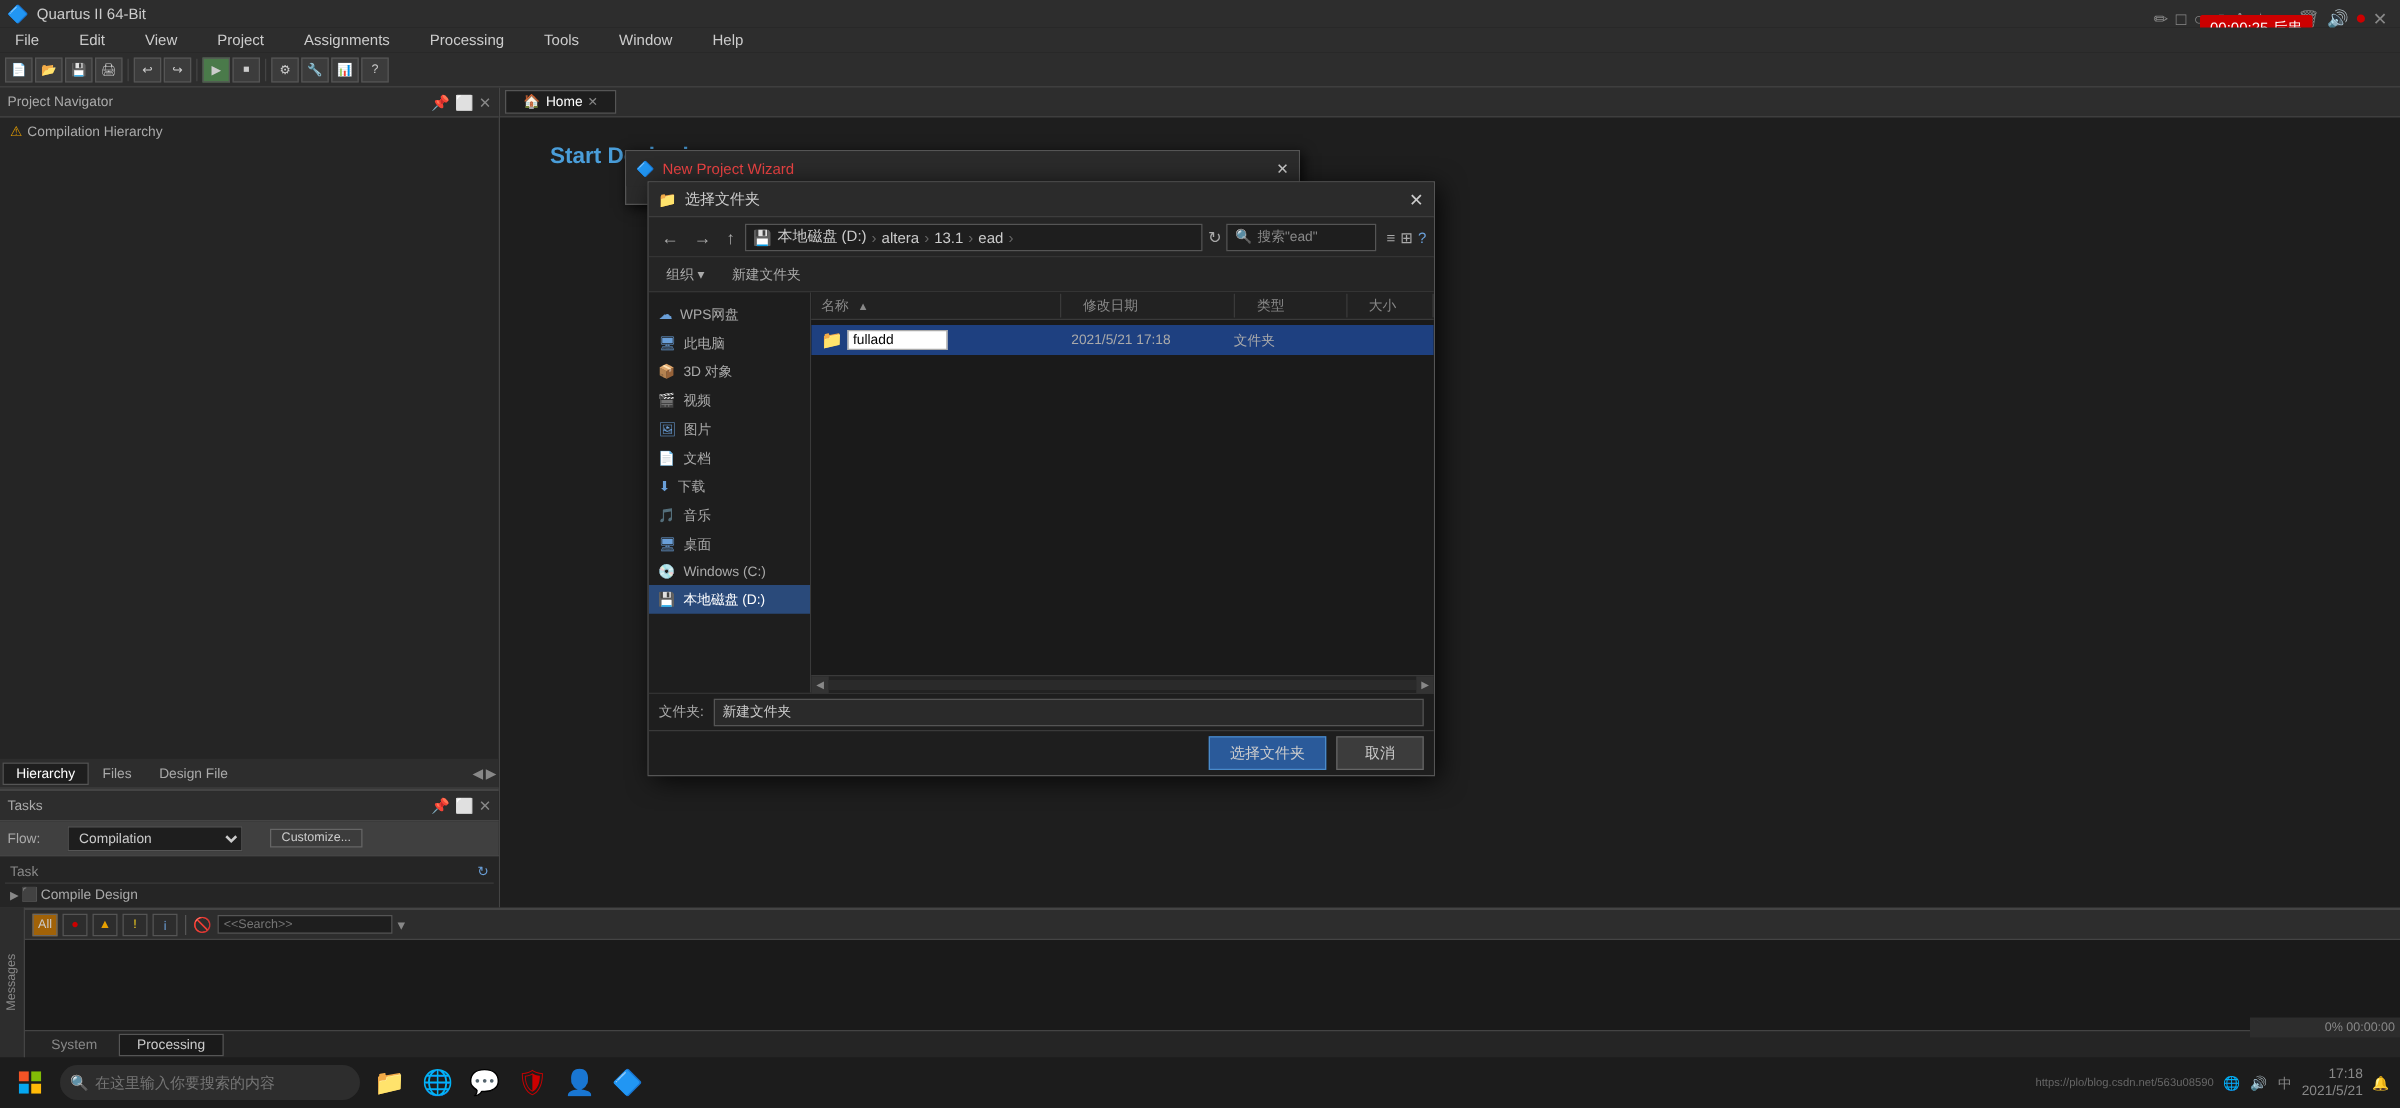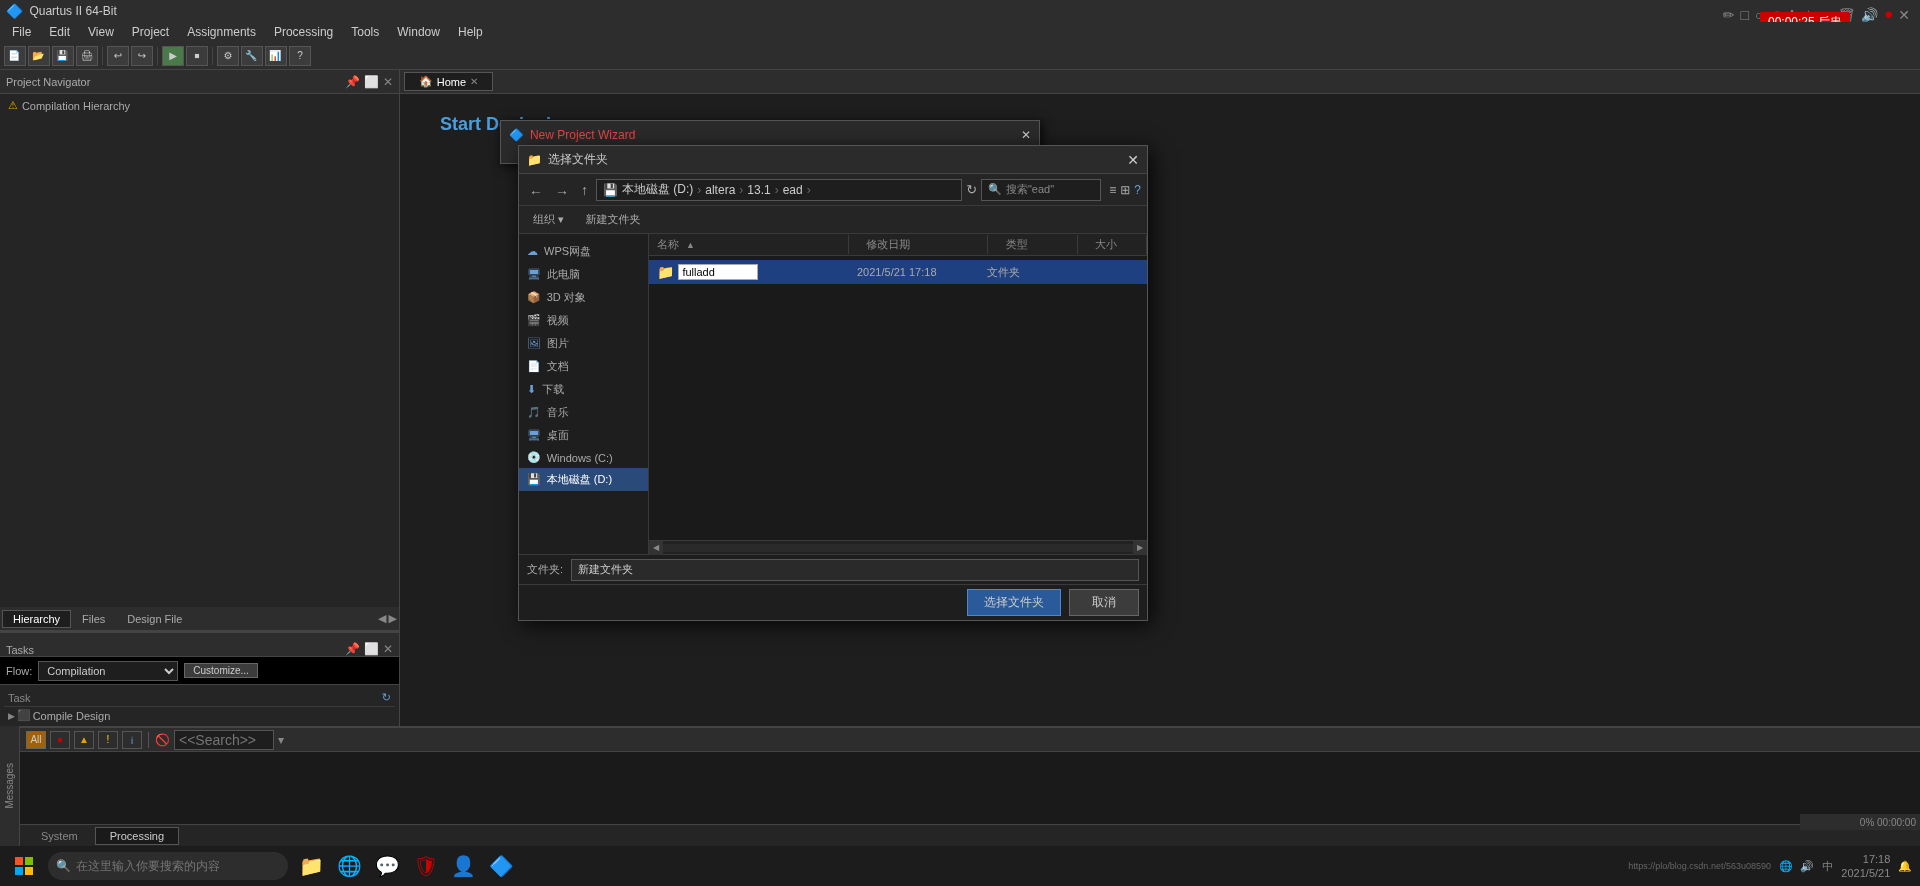--- a/index.html
+++ b/index.html
@@ -39,21 +39,21 @@
       width: 100%;
       height: 20px;
       background: #2d2d2d;
       display: flex;
       align-items: center;
       padding: 0 4px;
       position: absolute;
       top: 22px;
       left: 0;
       z-index: 100;
-      gap: 2px;
+      gap: 16px;
     }
     .menu-item {
       padding: 2px 8px;
       font-size: 12px;
       color: #ccc;
       cursor: pointer;
     }
 
     
     #toolbar {
@@ -169,32 +169,32 @@
 
     
     #tasks-panel {
       background: #252525;
       border-top: 1px solid #444;
     }
     #tasks-header {
       height: 24px;
       background: #2d2d2d;
       display: flex;
-      align-items: flex-end;
+      align-items: center;
       justify-content: space-between;
       padding: 0 6px;
       border-bottom: 1px solid #444;
     }
     #tasks-flow-bar {
       height: 28px;
-      background: #000000;
+      background: #404040;
       display: flex;
       align-items: center;
       padding: 0 6px;
-      gap: 6px;
+      gap: 22px;
       border-bottom: 1px solid #444;
     }
     #tasks-flow-select {
       background: #1e1e1e;
       border: 1px solid #555;
       color: #ccc;
       font-size: 11px;
       padding: 2px 4px;
       width: 140px;
     }
@@ -588,23 +588,23 @@
       width: 20px; height: 18px;
       border: 1px solid #555;
       display: flex; align-items: center; justify-content: center;
       font-size: 10px;
       cursor: pointer;
     }
     #msg-search {
       background: #1e1e1e;
       border: 1px solid #555;
       color: #aaa;
-      font-size: 14px;
+      font-size: 10px;
       padding: 1px 4px;
-      width: 100px;
+      width: 140px;
     }
     #msg-columns {
       height: 20px;
       background: #252525;
       display: flex;
       align-items: center;
       padding: 0 6px;
       border-bottom: 1px solid #3a3a3a;
     }
     .msg-col {

